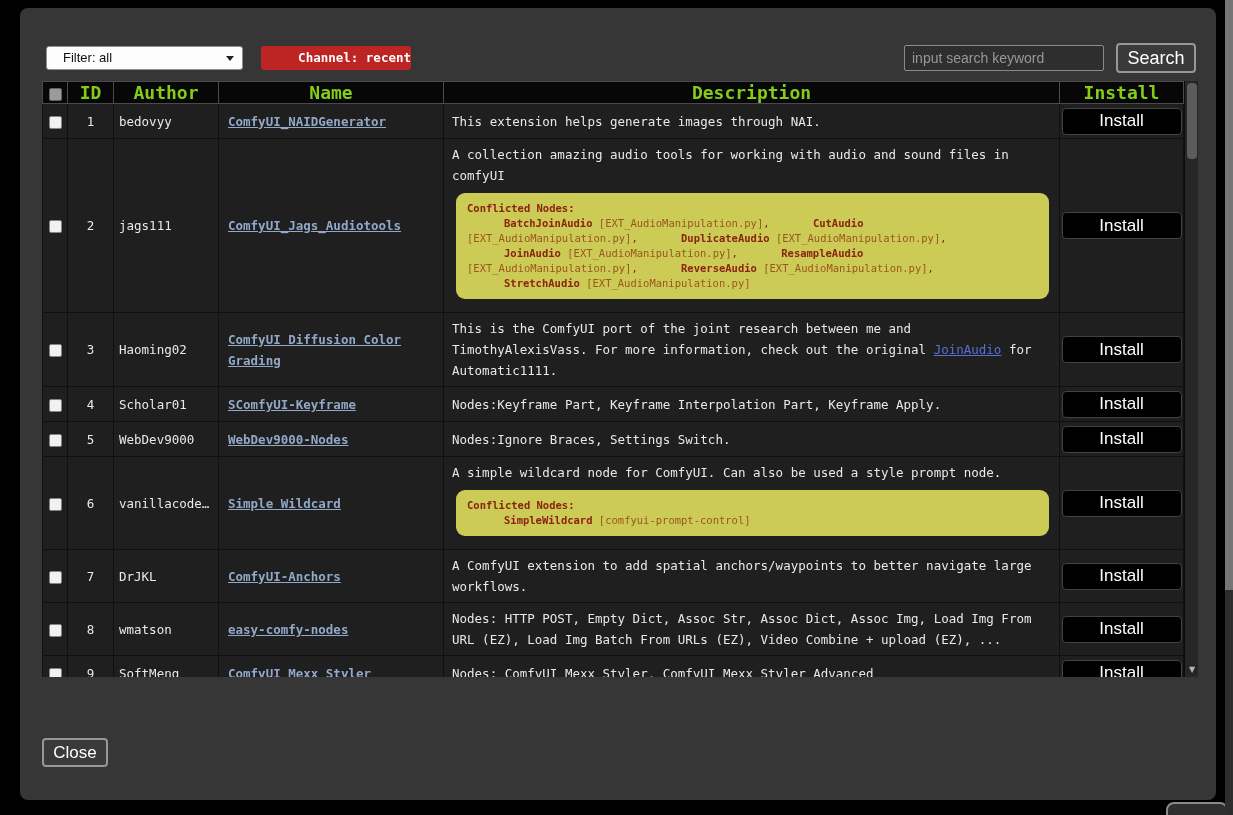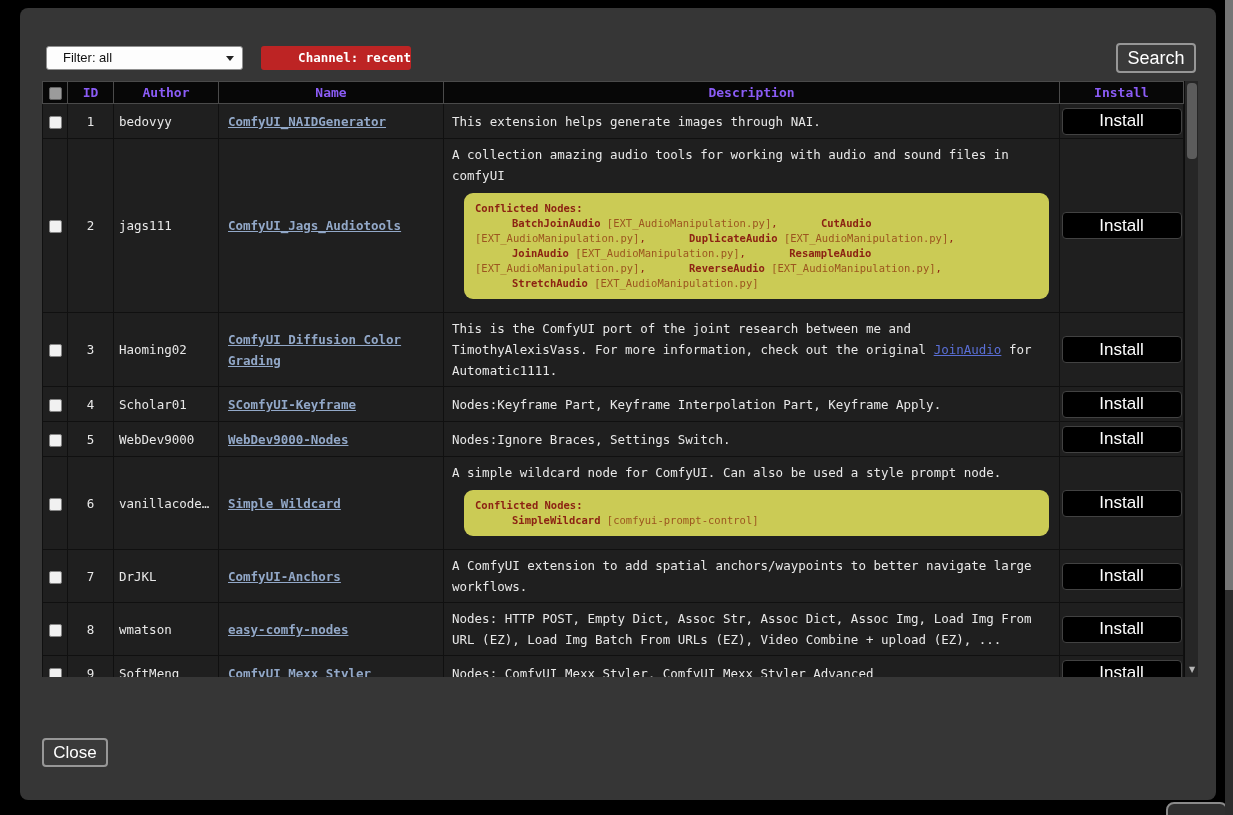--- a/index.html
+++ b/index.html
@@ -45,21 +45,21 @@
 
   
   .table-wrap {
     position:absolute; left:22px; top:73px; width:1156px; height:596px;
     overflow:hidden; background:#151515;
   }
   table { border-collapse:collapse; table-layout:fixed; width:1142px; }
   col.c-check { width:25px; } col.c-id { width:46px; } col.c-author { width:105px; }
   col.c-name { width:225px; } col.c-install { width:124px; }
   th {
-    background:#070707; color:#8b5cf6; font-size:13px; font-weight:bold;
+    background:#070707; color:#84cc16; font-size:18px; font-weight:bold;
     height:22px; border:1px solid #4a4a4a; text-align:center;
   }
   td {
     background:#1f1f1f; border:1px solid #101010; color:#e8e8e8;
     font-size:12.5px; line-height:21px; vertical-align:middle;
   }
   tr.h35 td { height:35px; } tr.h45 td { height:45px; }
   td.cell-check { text-align:center; }
   td.cell-id { text-align:center; }
   td.cell-author { padding-left:5px; white-space:nowrap; overflow:hidden; }
@@ -80,21 +80,21 @@
   .inline-link { color:var(--inline_link,#5a6fd6); text-decoration:underline; cursor:pointer; }
 
   .install-btn {
     width:120px; height:27px; background:#000; color:#fff;
     border:1px solid #424242; border-radius:4px;
     font-family:"Liberation Sans", sans-serif; font-size:17px; cursor:pointer;
   }
 
   .conflict-box {
     background:var(--conflict_bg,#cbcb55); border-radius:9px;
-    margin:7px 2px 8px 12px; padding:8px 11px; max-width:608px;
+    margin:7px 2px 8px 4px; padding:8px 11px; max-width:608px;
   }
   .conflict-title { color:var(--conflict_text,#8c2313); font-size:10.5px; font-weight:bold; line-height:15px; }
   .conflict-list  { font-size:10.5px; line-height:15px; color:var(--conflict_text,#8c2313); }
   .c-node { color:var(--conflict_text,#8c2313); font-weight:bold;padding-left:37px; }
   .c-file { color:var(--conflict_file_text,#9c561f); font-weight:normal; }
 
   
   .table-scrollbar {
     position:absolute; right:0; top:0; width:14px; height:100%;
     background:#262626; border-left:1px solid #0d0d0d;
@@ -125,20 +125,21 @@
 </head>
 <body>
 
 <div class="dialog">
 
   <div class="select-wrap">
     <span>Filter: all</span>
     <span class="select-caret"></span>
   </div>
   <div class="channel-badge">Channel: recent</div>
+  <input class="search-input" type="text" placeholder="input search keyword" style="">
   <button class="btn search-btn">Search</button>
 
   <div class="table-wrap">
     <table>
       <colgroup>
         <col class="c-check">
           <col class="c-id">
           <col class="c-author">
           <col class="c-name">
           <col>

